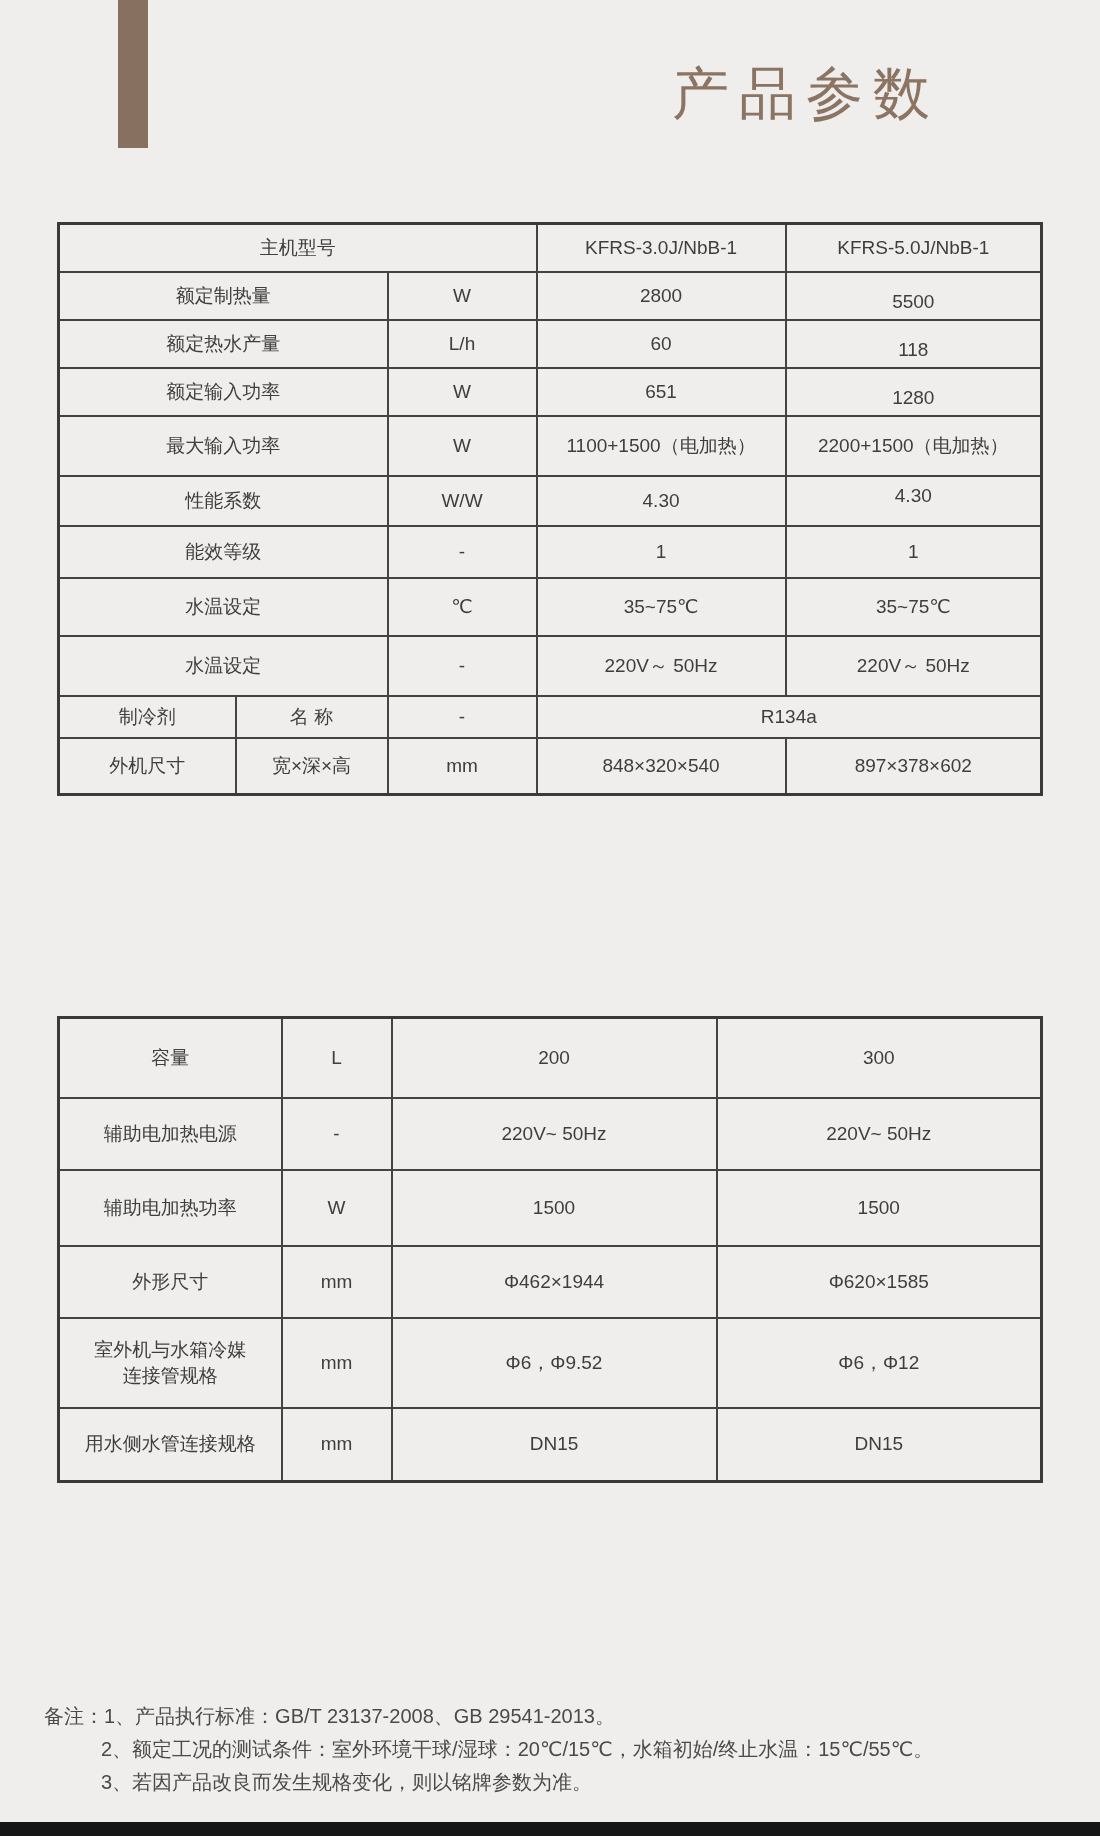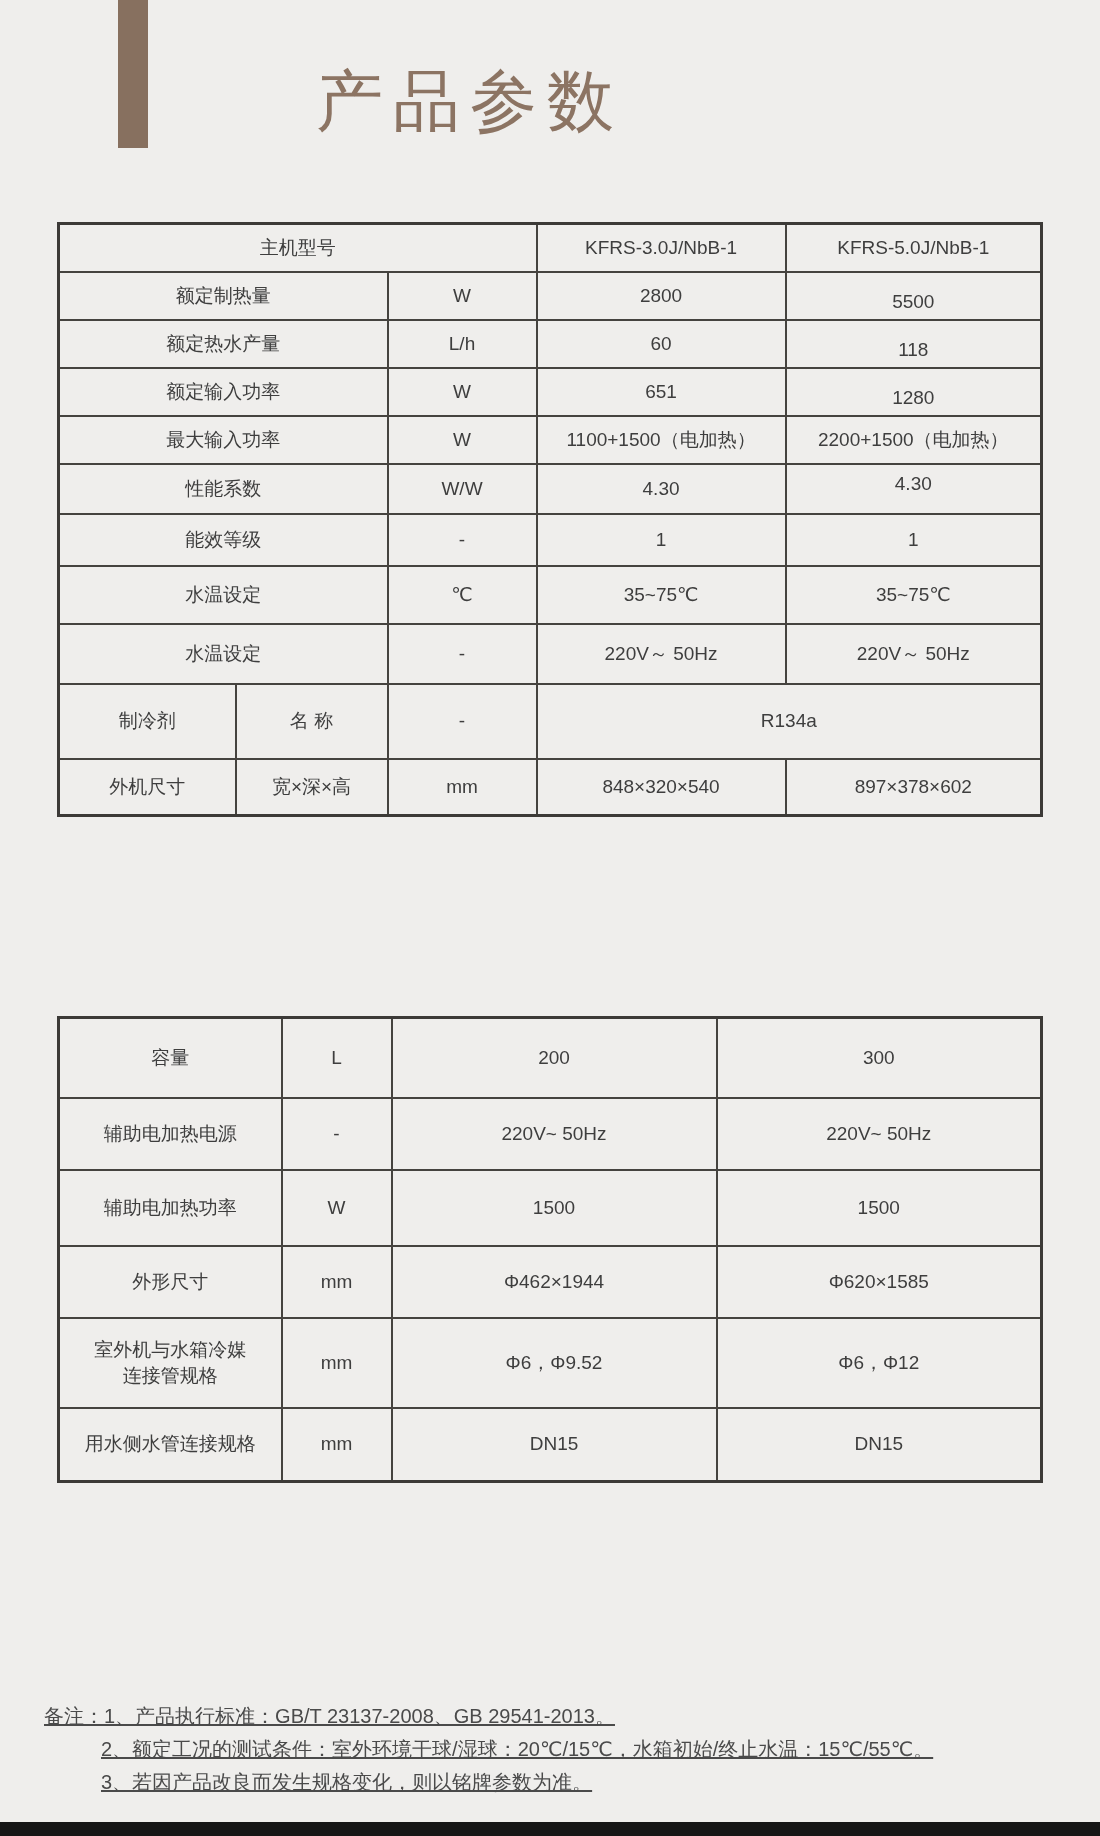--- a/index.html
+++ b/index.html
@@ -19,22 +19,22 @@
   .accent-bar{
     position:absolute;
     left:118px;top:0;
     width:30px;height:148px;
     background:#87705f;
   }
   .page-title{
     position:absolute;
     left:0;top:56px;
     width:940px;
-    text-align:center;
-    font-size:67px;
+    text-align:right;
+    font-size:57px;
     letter-spacing:10px;
     font-weight:400;
     color:#8c7463;
   }
   
   .spec-table{
     position:absolute;
     left:57px;
     width:983px;
     border-collapse:collapse;
@@ -59,21 +59,20 @@
   .notes{
     position:absolute;
     left:44px;top:1700px;
     width:1020px;
     font-size:20px;
     color:#4a4a4a;
   }
   .note-line{
     line-height:33px;
     white-space:nowrap;
-    text-decoration:underline;
   }
   .note-line.indented{padding-left:57px;}
   
   .bottom-bar{
     position:absolute;
     left:0;bottom:0;
     width:1100px;height:14px;
     background:#161616;
   }
 </style>
@@ -110,21 +109,21 @@
         <td>L/h</td>
         <td>60</td>
         <td class="vdrop">118</td>
       </tr>
       <tr style="height:48px">
         <td colspan="2">额定输入功率</td>
         <td>W</td>
         <td>651</td>
         <td class="vdrop">1280</td>
       </tr>
-      <tr style="height:48px">
+      <tr style="height:60px">
         <td colspan="2">最大输入功率</td>
         <td>W</td>
         <td>1100+1500（电加热）</td>
         <td>2200+1500（电加热）</td>
       </tr>
       <tr style="height:50px">
         <td colspan="2">性能系数</td>
         <td>W/W</td>
         <td>4.30</td>
         <td class="vraise">4.30</td>
@@ -140,21 +139,21 @@
         <td>℃</td>
         <td>35~75℃</td>
         <td>35~75℃</td>
       </tr>
       <tr style="height:60px">
         <td colspan="2">水温设定</td>
         <td>-</td>
         <td>220V～ 50Hz</td>
         <td>220V～ 50Hz</td>
       </tr>
-      <tr style="height:75px">
+      <tr style="height:42px">
         <td>制冷剂</td>
         <td>名 称</td>
         <td>-</td>
         <td colspan="2">R134a</td>
       </tr>
       <tr style="height:57px">
         <td>外机尺寸</td>
         <td>宽×深×高</td>
         <td>mm</td>
         <td>848×320×540</td>

